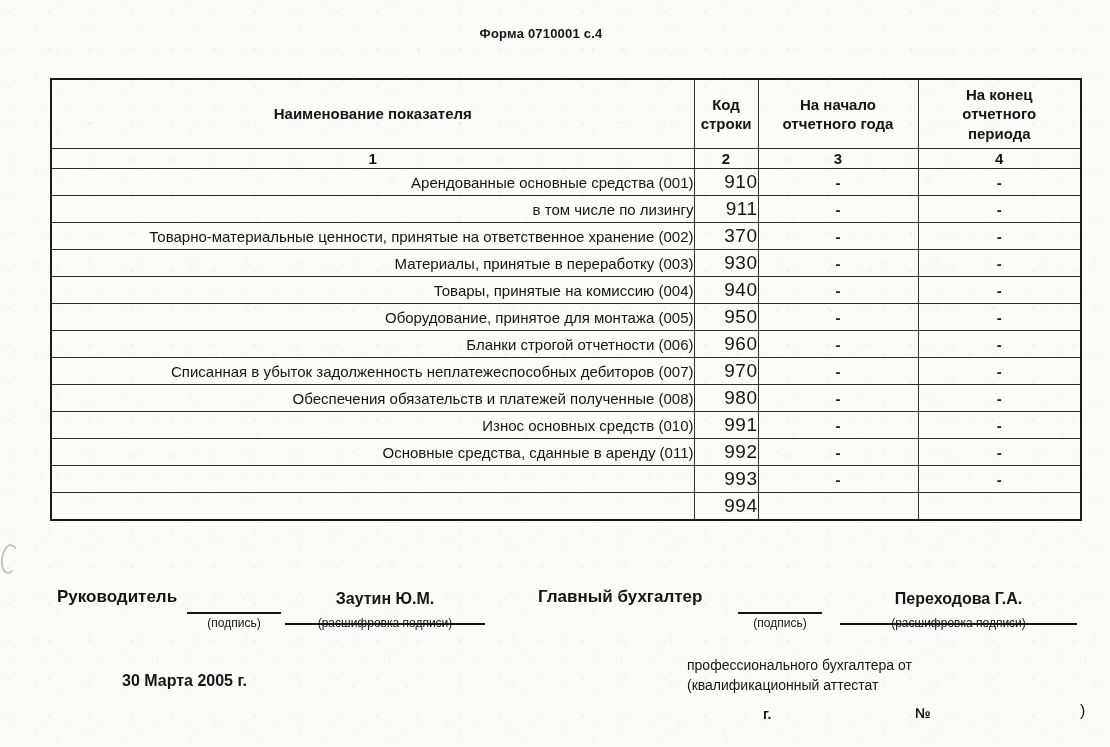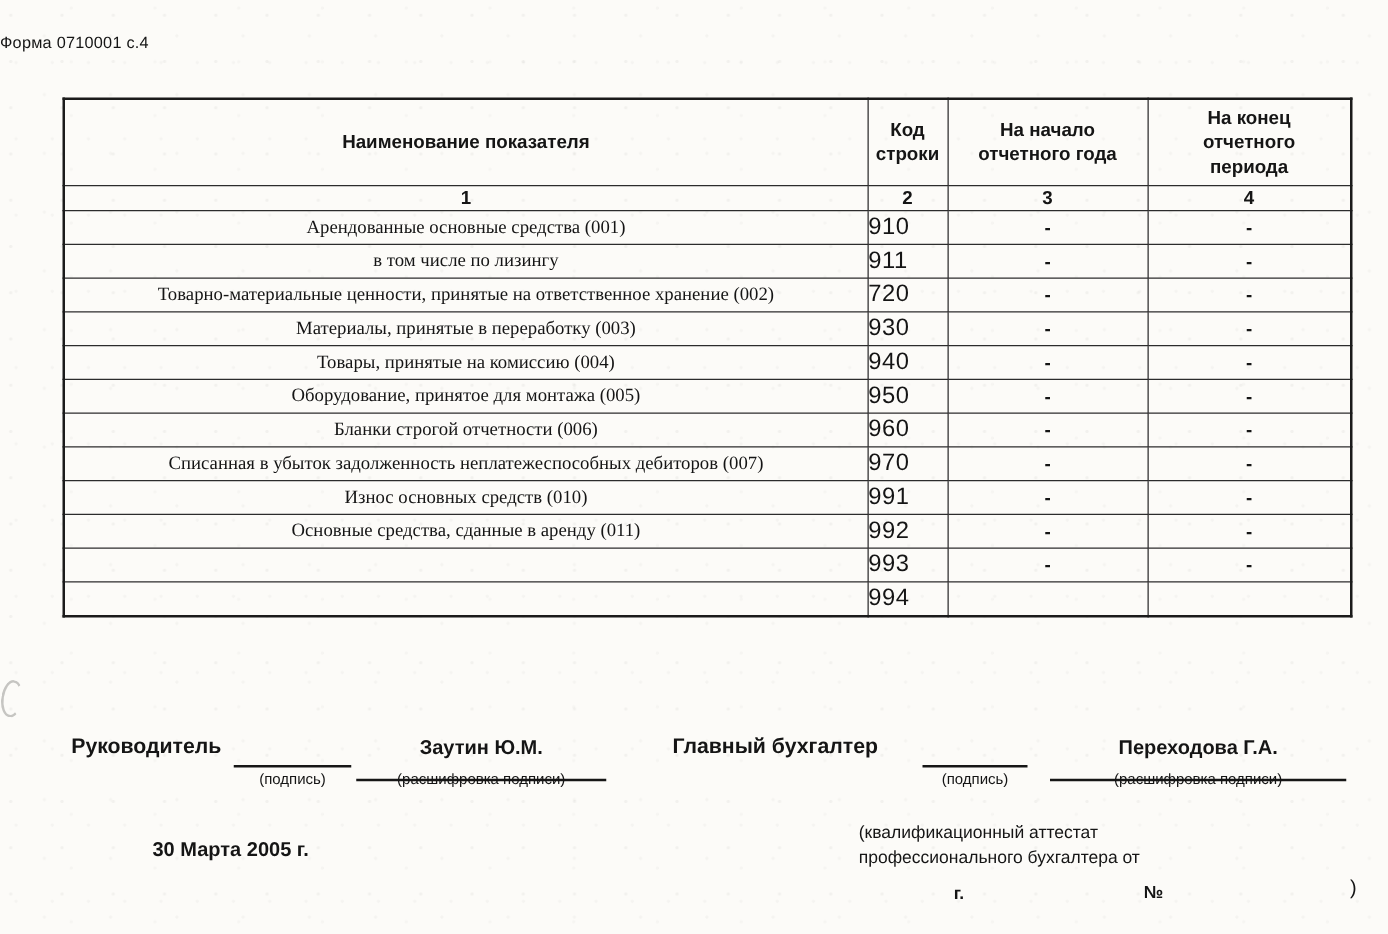--- a/index.html
+++ b/index.html
@@ -15,21 +15,21 @@
     background-image:
       radial-gradient(circle at 21% 33%, rgba(60,60,55,0.05) 1px, transparent 1.6px),
       radial-gradient(circle at 67% 61%, rgba(60,60,55,0.04) 1px, transparent 1.6px),
       radial-gradient(circle at 44% 82%, rgba(60,60,55,0.035) 1px, transparent 1.6px),
       radial-gradient(circle at 85% 15%, rgba(60,60,55,0.03) 1px, transparent 1.6px);
     background-size:41px 37px, 53px 47px, 29px 61px, 67px 43px;
   }
 
   .form-ref {
     position:absolute; top:26px; left:0; width:1082px;
-    text-align:left; font-size:13px; font-weight:normal; letter-spacing:0.2px;
+    text-align:center; font-size:13px; font-weight:bold; letter-spacing:0.2px;
   }
   .doc-title {
     position:absolute; top:46px; left:90px; width:1020px;
     text-align:center; font-weight:bold; font-size:19px; letter-spacing:0.2px;
     white-space:nowrap;
   }
 
   table.report {
     position:absolute; left:50px; top:78px; width:1030px;
     border-collapse:collapse; table-layout:fixed;
@@ -39,23 +39,23 @@
   .report thead th {
     font-weight:bold; font-size:15px; line-height:1.28;
     text-align:center; vertical-align:middle;
   }
   .h-main th { height:68px; }
   .h-num th { height:18px; font-size:13px; }
   .hwrap-start { display:inline-block; max-width:122px; }
   .hwrap-end   { display:inline-block; max-width:84px; }
 
   .report tbody td { height:26px; vertical-align:middle; }
-  .c-name { font-size:15px; text-align:center; padding:2px 4px 2px 5px; white-space:nowrap;font-family:Liberation Serif, serif; }
+  .c-name { font-size:15px; text-align:right; padding:2px 4px 2px 5px; white-space:nowrap; }
   .c-name.indent { }
-  .c-code { text-align:left; font-size:19px; letter-spacing:0.5px; }
+  .c-code { text-align:right; font-size:19px; letter-spacing:0.5px; }
   .c-val  { text-align:center; font-size:15px; font-weight:bold; }
 
   .tb-left   { border-left:3px solid #000; }
   .tb-top    { border-top:3px solid #000; }
   .tb-bottom { border-bottom:3px solid #000; }
   .tb-right  { border-right:3px solid #000; }
   .dotted-top{ border-top:2px dotted #222; }
 
   .abs { position:absolute; }
   .sig-label { font-weight:bold; font-size:17px; white-space:nowrap; }
@@ -116,21 +116,21 @@
           <td class="c-val tb-right tb-top">-</td>
         </tr>
         <tr>
           <td class="c-name indent">в том числе по лизингу</td>
           <td class="c-code tb-left">911</td>
           <td class="c-val">-</td>
           <td class="c-val tb-right">-</td>
         </tr>
         <tr>
           <td class="c-name">Товарно-материальные ценности, принятые на ответственное хранение (002)</td>
-          <td class="c-code tb-left">720</td>
+          <td class="c-code tb-left">370</td>
           <td class="c-val">-</td>
           <td class="c-val tb-right">-</td>
         </tr>
         <tr>
           <td class="c-name">Материалы, принятые в переработку (003)</td>
           <td class="c-code tb-left">930</td>
           <td class="c-val dotted-top">-</td>
           <td class="c-val tb-right">-</td>
         </tr>
         <tr>
@@ -147,20 +147,26 @@
         </tr>
         <tr>
           <td class="c-name">Бланки строгой отчетности (006)</td>
           <td class="c-code tb-left">960</td>
           <td class="c-val">-</td>
           <td class="c-val tb-right">-</td>
         </tr>
         <tr>
           <td class="c-name">Списанная в убыток задолженность неплатежеспособных дебиторов (007)</td>
           <td class="c-code tb-left">970</td>
+          <td class="c-val">-</td>
+          <td class="c-val tb-right">-</td>
+        </tr>
+        <tr>
+          <td class="c-name">Обеспечения обязательств и платежей полученные (008)</td>
+          <td class="c-code tb-left">980</td>
           <td class="c-val">-</td>
           <td class="c-val tb-right">-</td>
         </tr>
         <tr>
           <td class="c-name">Износ основных средств (010)</td>
           <td class="c-code tb-left">991</td>
           <td class="c-val">-</td>
           <td class="c-val tb-right">-</td>
         </tr>
         <tr>
@@ -192,20 +198,20 @@
 
   <div class="abs sig-label" style="left:538px; top:587px;">Главный бухгалтер</div>
   <div class="abs sig-line" style="left:738px; top:592px; width:84px;"></div>
   <div class="abs sig-name-line" style="left:840px; top:590px; width:237px;">Переходова Г.А.</div>
   <div class="abs sig-caption" style="left:738px; top:616px; width:84px;">(подпись)</div>
   <div class="abs sig-caption" style="left:840px; top:616px; width:237px;">(расшифровка подписи)</div>
 
   <div class="abs doc-date" style="left:122px; top:672px;">30 Марта 2005 г.</div>
 
   <div class="abs attest" style="left:687px; top:655px;">
+    <div>профессионального бухгалтера от</div>
     <div>(квалификационный аттестат</div>
-    <div>профессионального бухгалтера от</div>
   </div>
   <div class="abs attest-token" style="left:763px; top:706px;">г.</div>
   <div class="abs attest-token" style="left:915px; top:705px;">№</div>
   <div class="abs attest-close" style="left:1080px; top:702px;">)</div>
 
 </div>
 
 </body></html>

